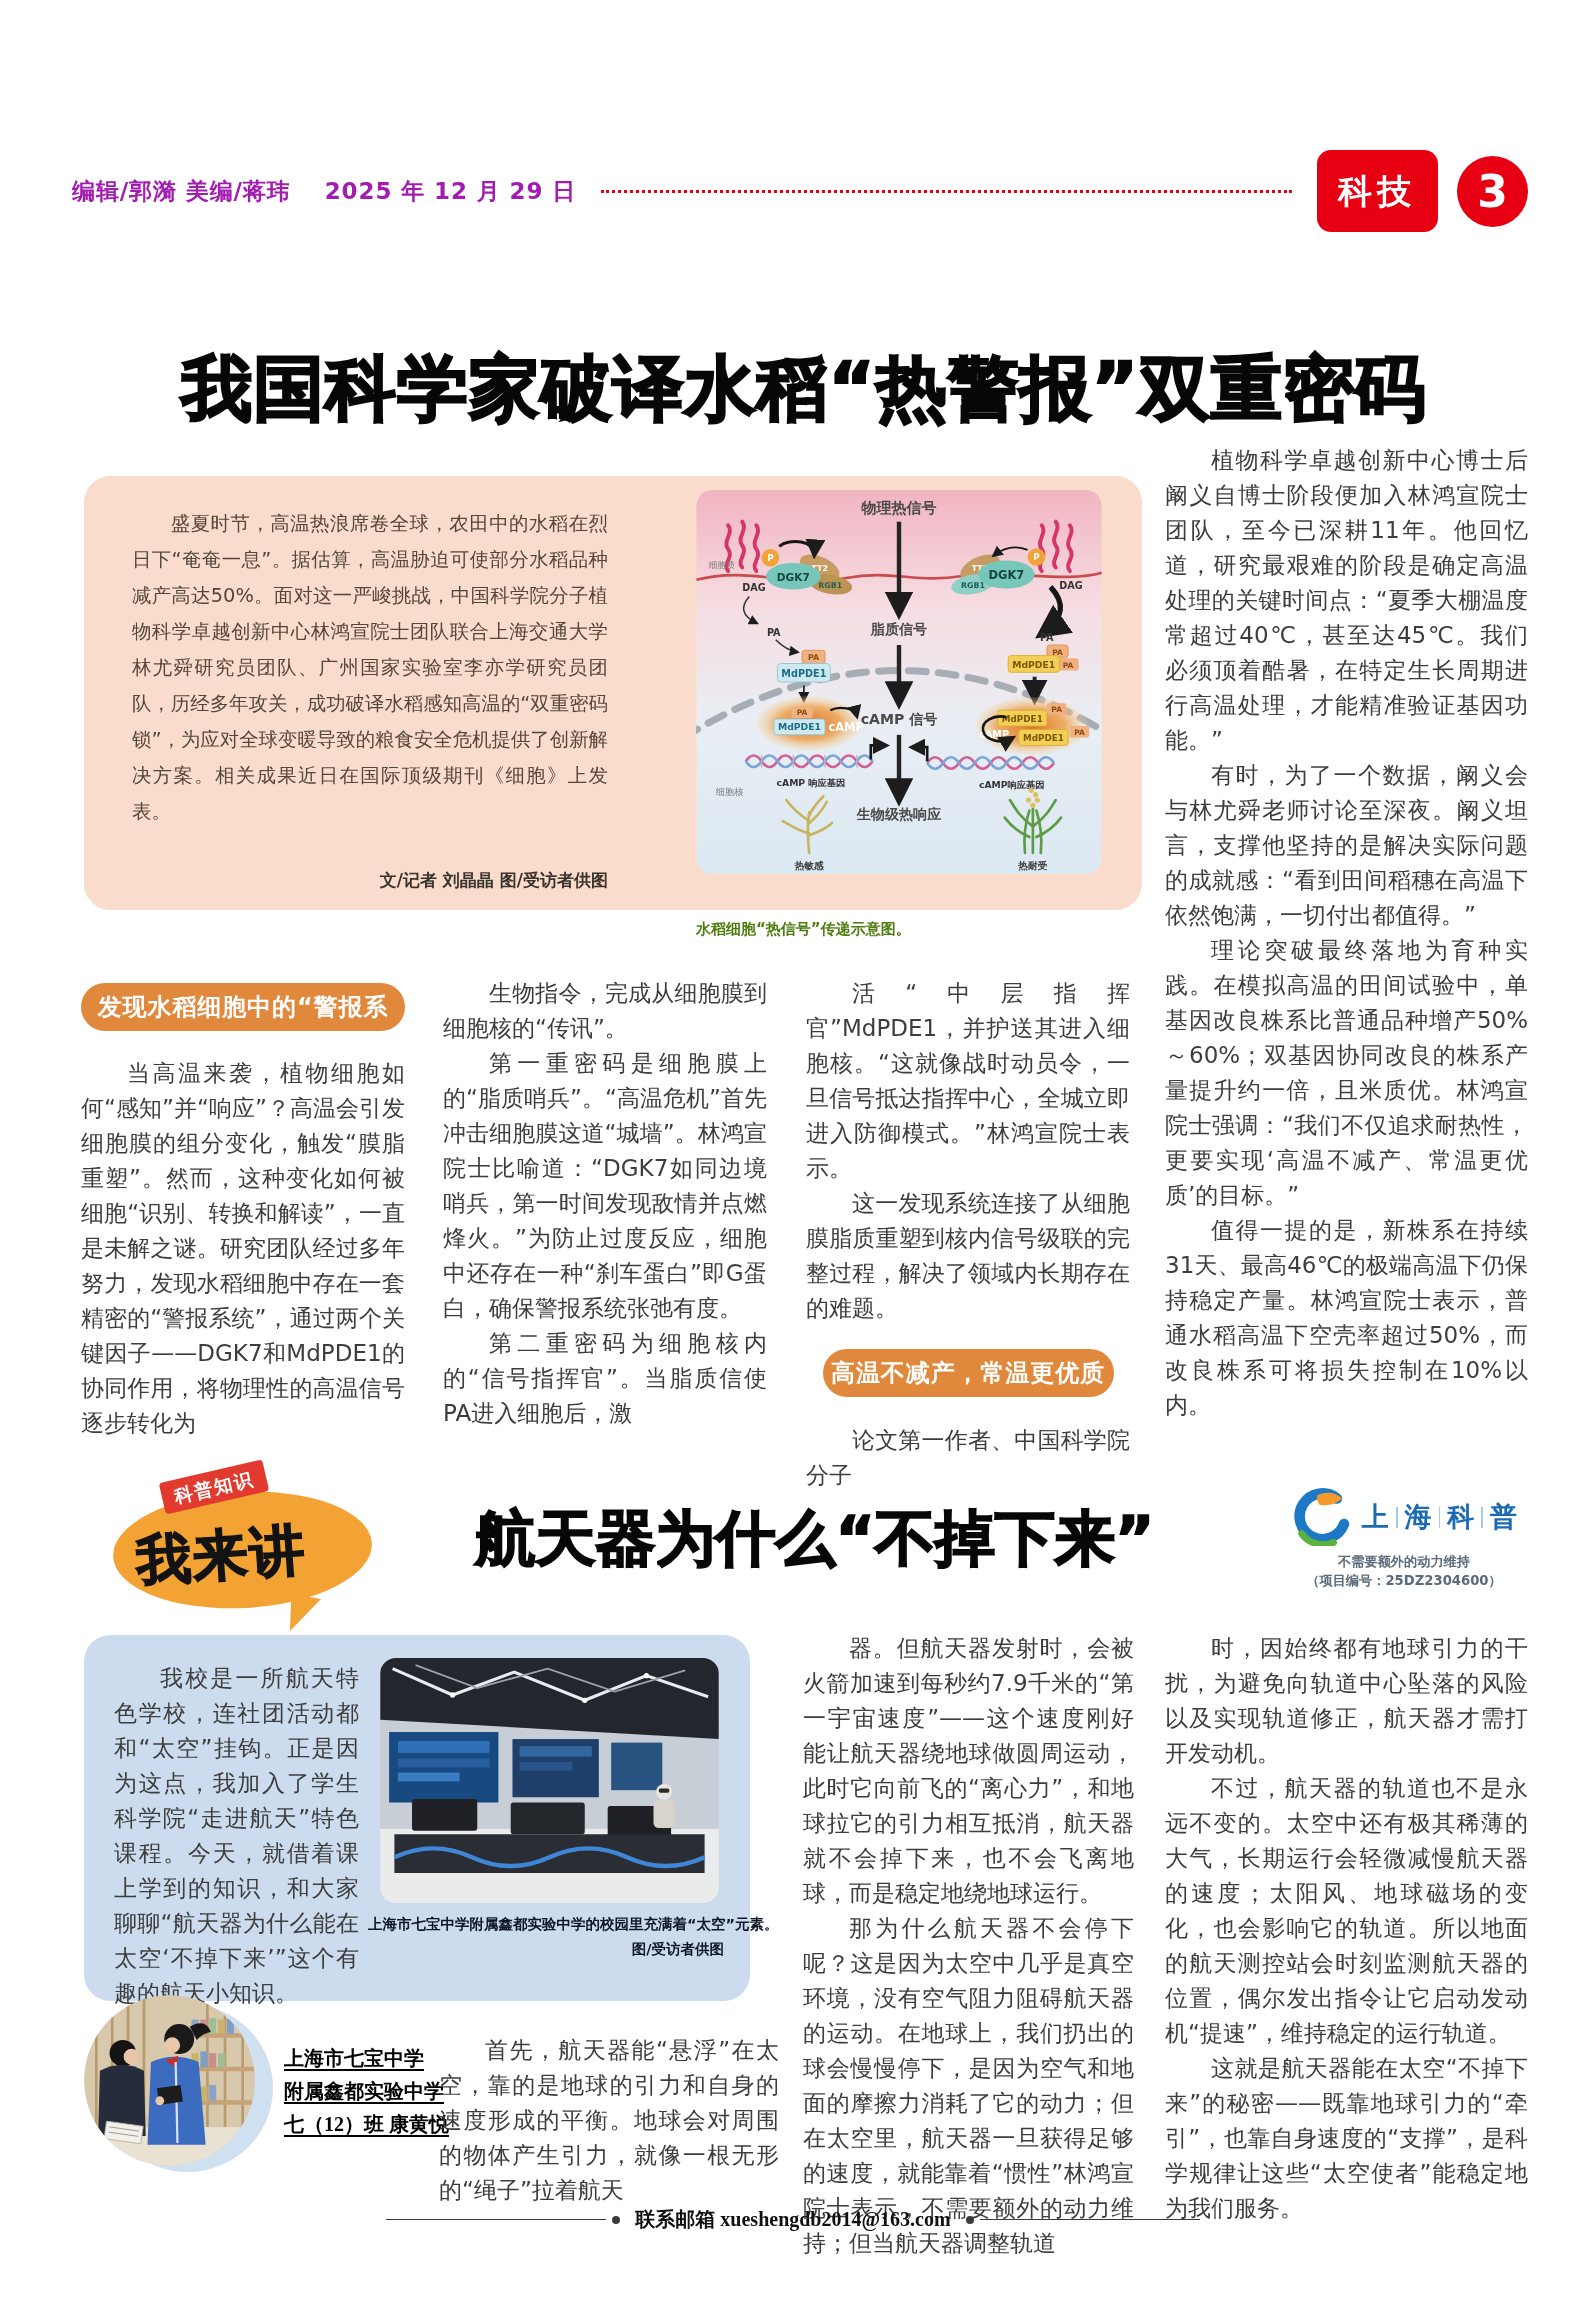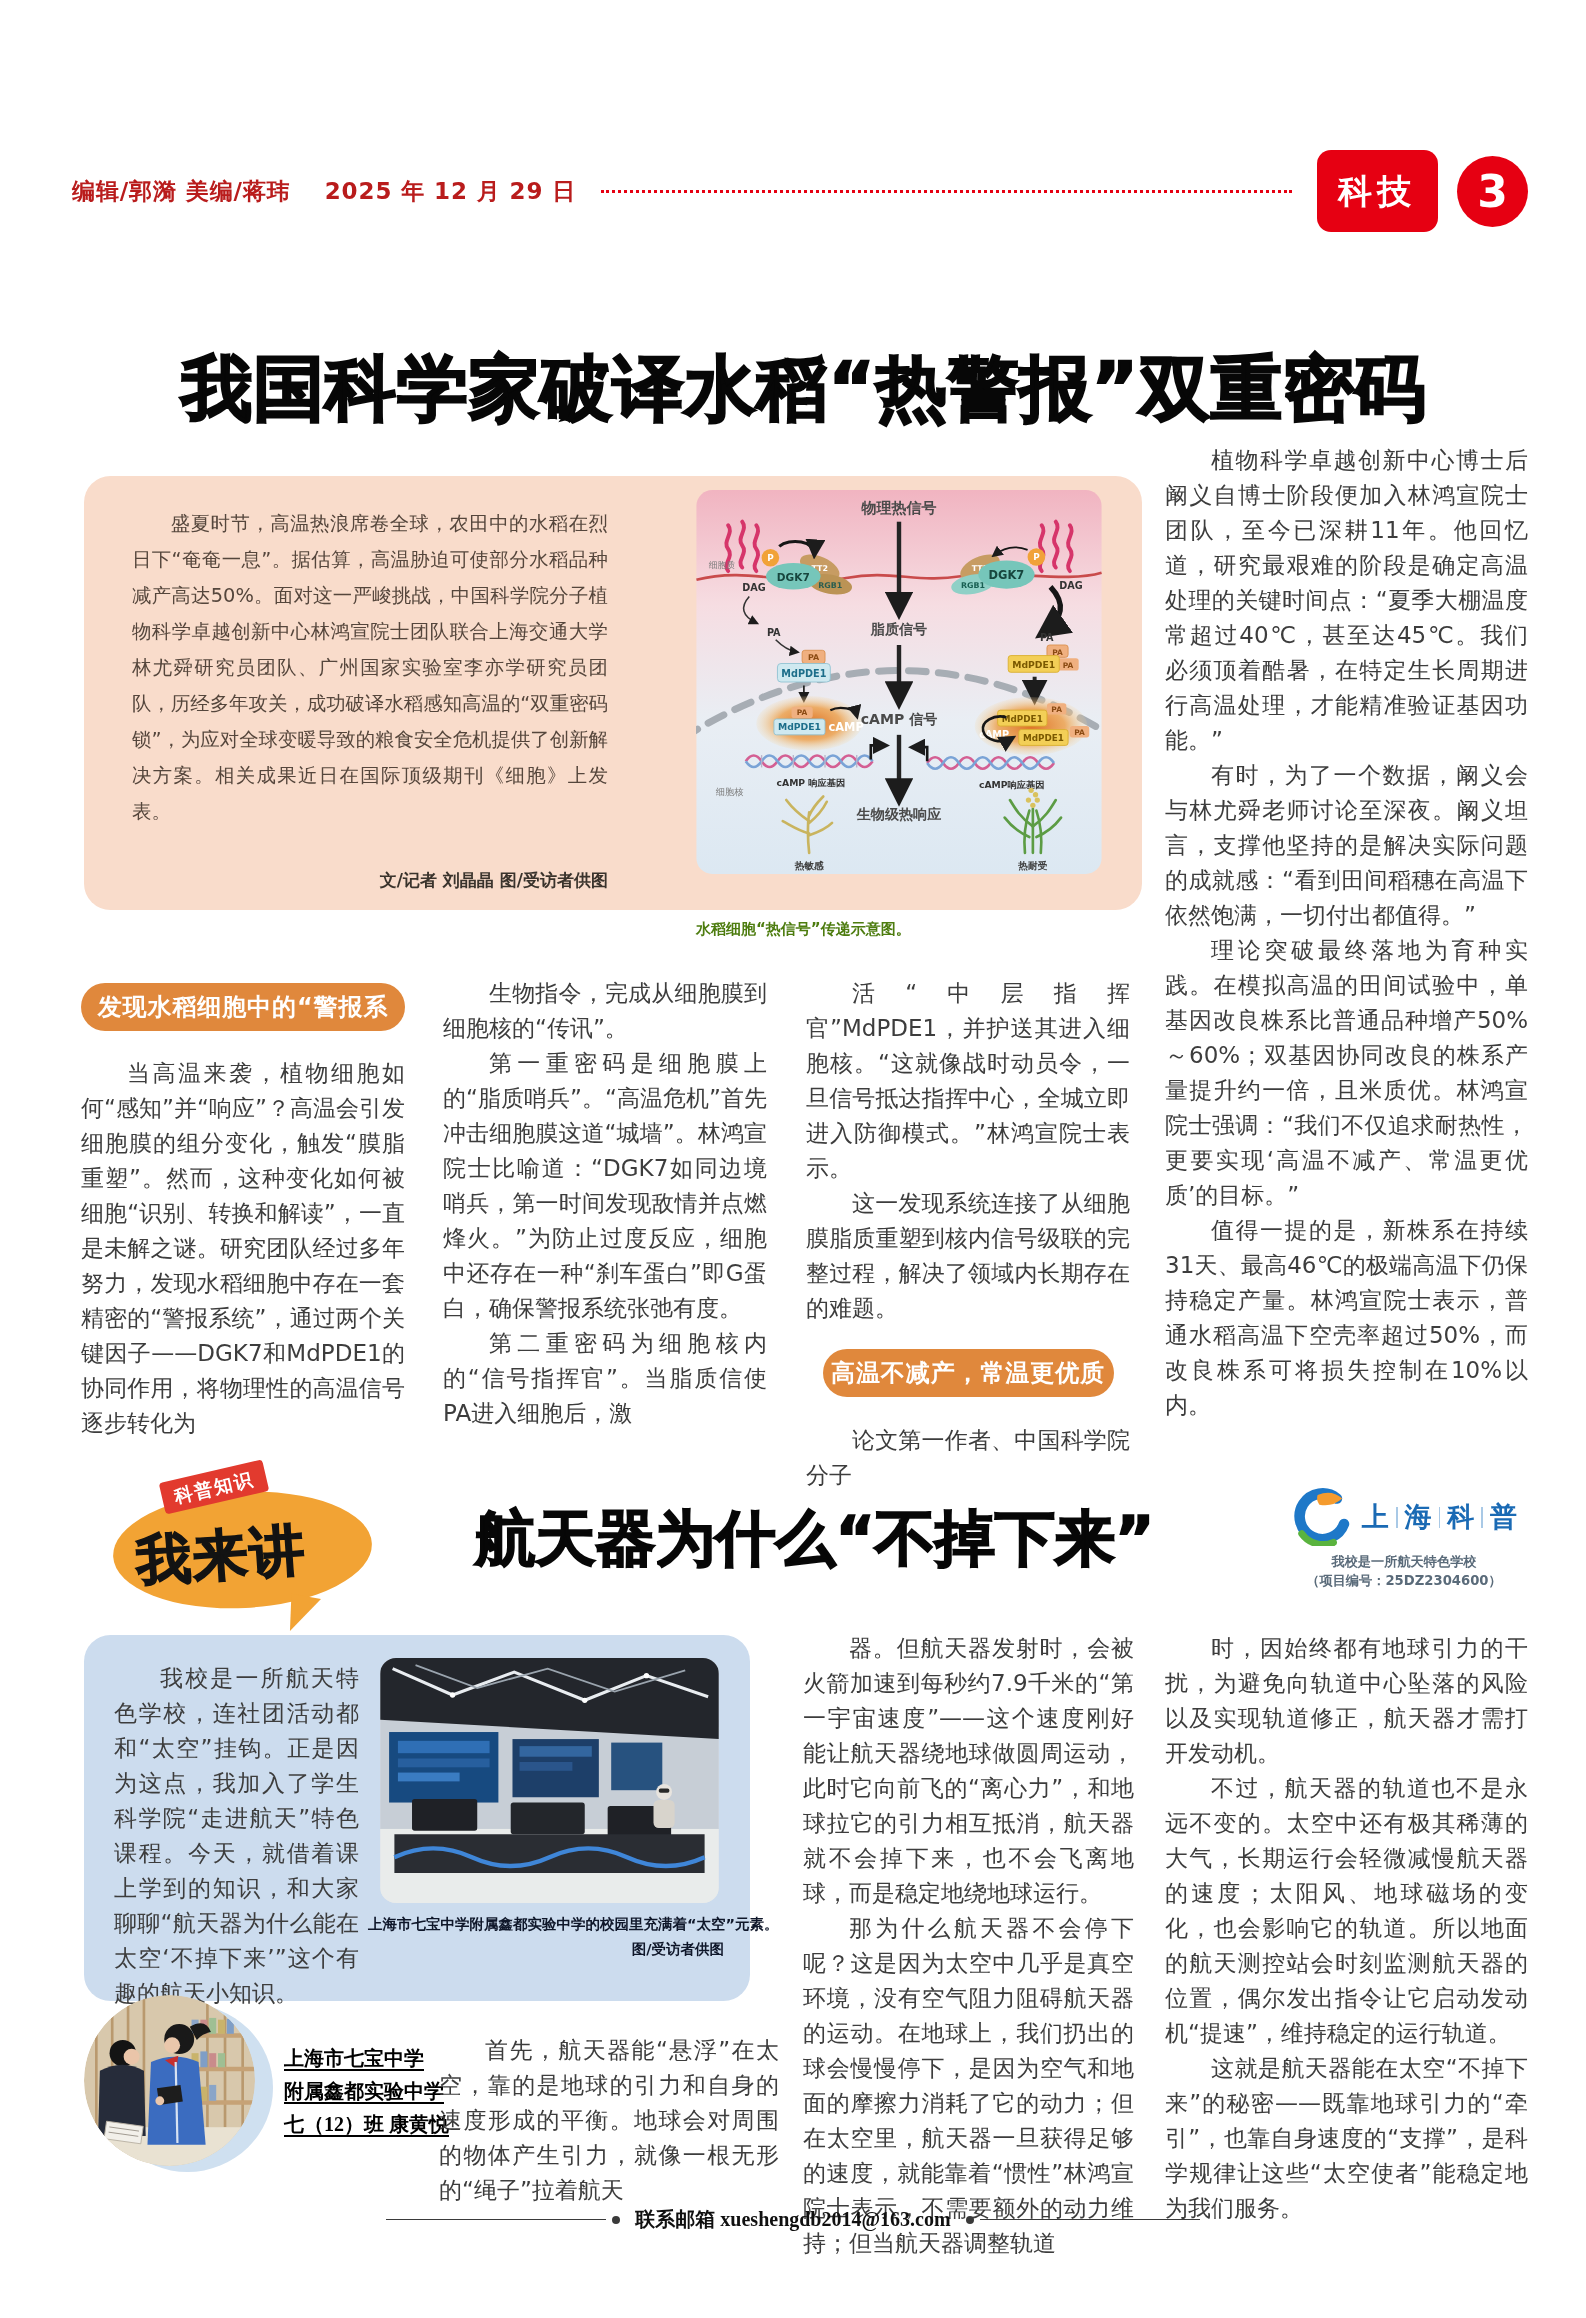--- a/index.html
+++ b/index.html
@@ -3,21 +3,21 @@
 <meta charset="utf-8">
 <style>
   *{margin:0;padding:0;box-sizing:border-box;}
   html,body{background:#ffffff;}
   .page{position:relative;width:1587px;height:2319px;background:#fff;overflow:hidden;
         font-family:"DejaVu Sans",sans-serif;color:#3d3d3d;}
   .abs{position:absolute;}
 
   
   .hdr{left:72px;top:150px;width:1456px;display:flex;align-items:center;}
-  .hdr-meta{color:#b91c1c;font-size:23px;font-weight:600;letter-spacing:0.9px;white-space:nowrap;}
+  .hdr-meta{color:#a21caf;font-size:23px;font-weight:600;letter-spacing:0.9px;white-space:nowrap;}
   .hdr-date{margin-left:34px;}
   .dotline{flex:1;border-top:3.5px dotted #e60012;margin:0 25px;height:0;}
   .badge{background:#e60012;color:#fff;font-size:34px;font-weight:bold;padding:24px 21px;
          border-radius:14px;letter-spacing:5.3px;line-height:1;}
   .pagenum{width:71px;height:71px;background:#e60012;color:#fff;border-radius:50%;font-size:44px;
            font-weight:bold;display:flex;align-items:center;justify-content:center;margin-left:19.4px;}
 
   
   .headline{left:79px;top:342px;width:1450px;text-align:center;font-size:71px;font-weight:bold;
             color:#070707;-webkit-text-stroke:2.2px #070707;letter-spacing:0.9px;white-space:nowrap;}
@@ -307,21 +307,21 @@
         <span>上</span>
           <span class="sep"></span>
         <span>海</span>
           <span class="sep"></span>
         <span>科</span>
           <span class="sep"></span>
         <span>普</span>
       </div>
     </div>
     <div class="shkp-sub">
-      <div>我校是一所航天特色学校</div>
+      <div>不需要额外的动力维持</div>
       <div>（项目编号：25DZ2304600）</div>
     </div>
   </div>
 
   <div class="abs bluebox">
     <p class="bb-text">我校是一所航天特色学校，连社团活动都和“太空”挂钩。正是因为这点，我加入了学生科学院“走进航天”特色课程。今天，就借着课上学到的知识，和大家聊聊“航天器为什么能在太空‘不掉下来’”这个有趣的航天小知识。</p>
     <div class="bb-photo">
       <svg width="339" height="245" viewBox="0 0 384 278">
         <rect width="384" height="278" fill="#dfe3e8"></rect>
         <rect x="0" y="70" width="384" height="124" fill="#c7ced6"></rect>

